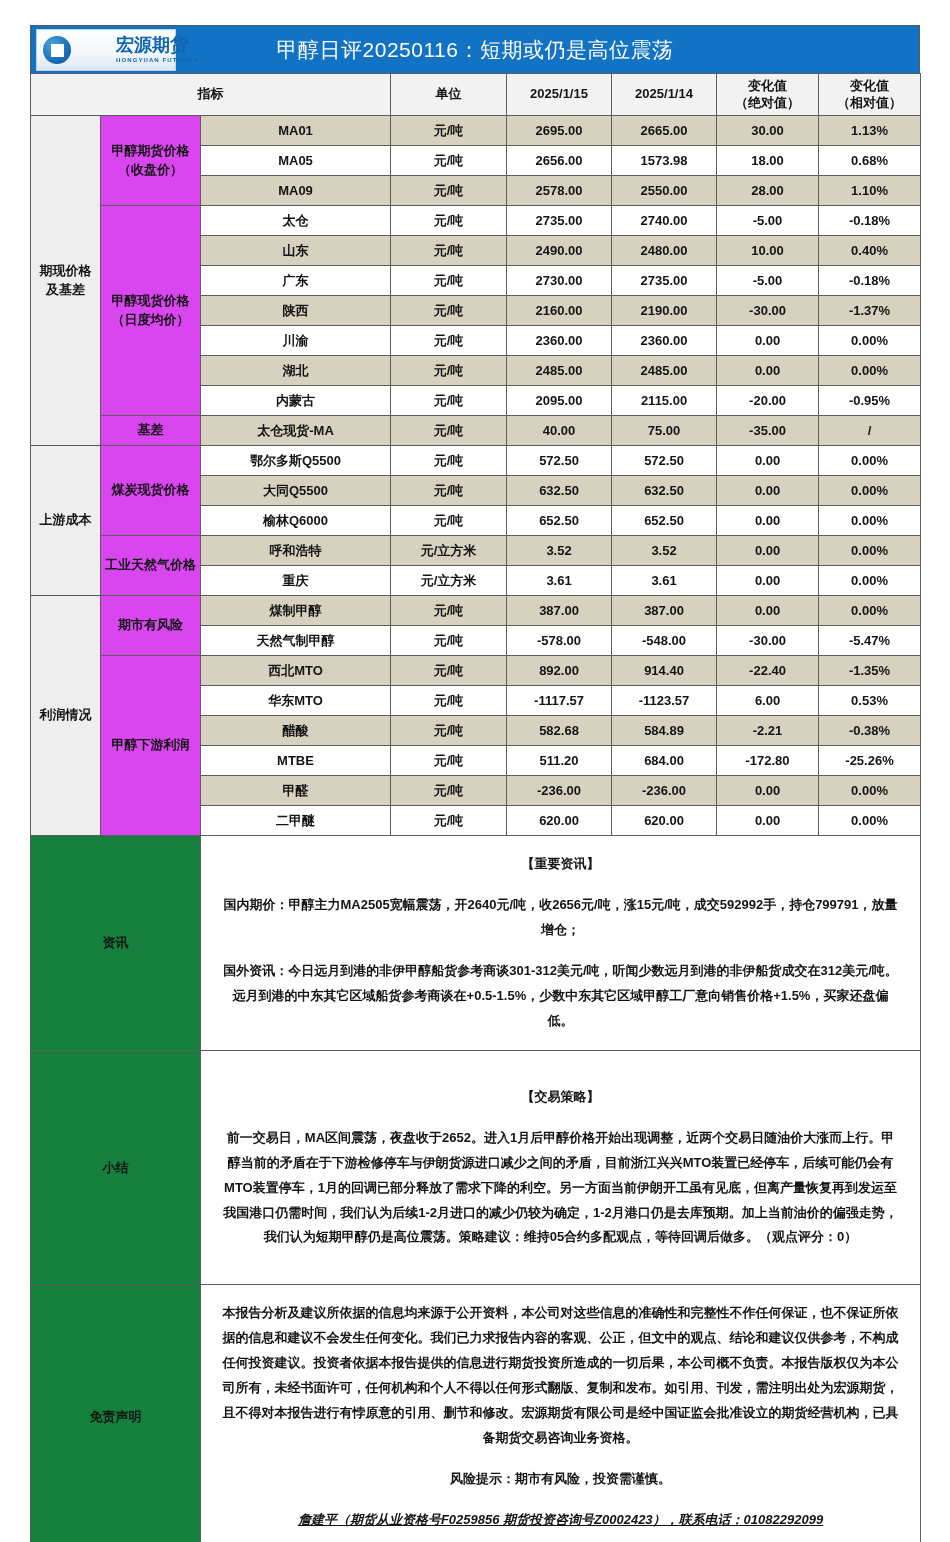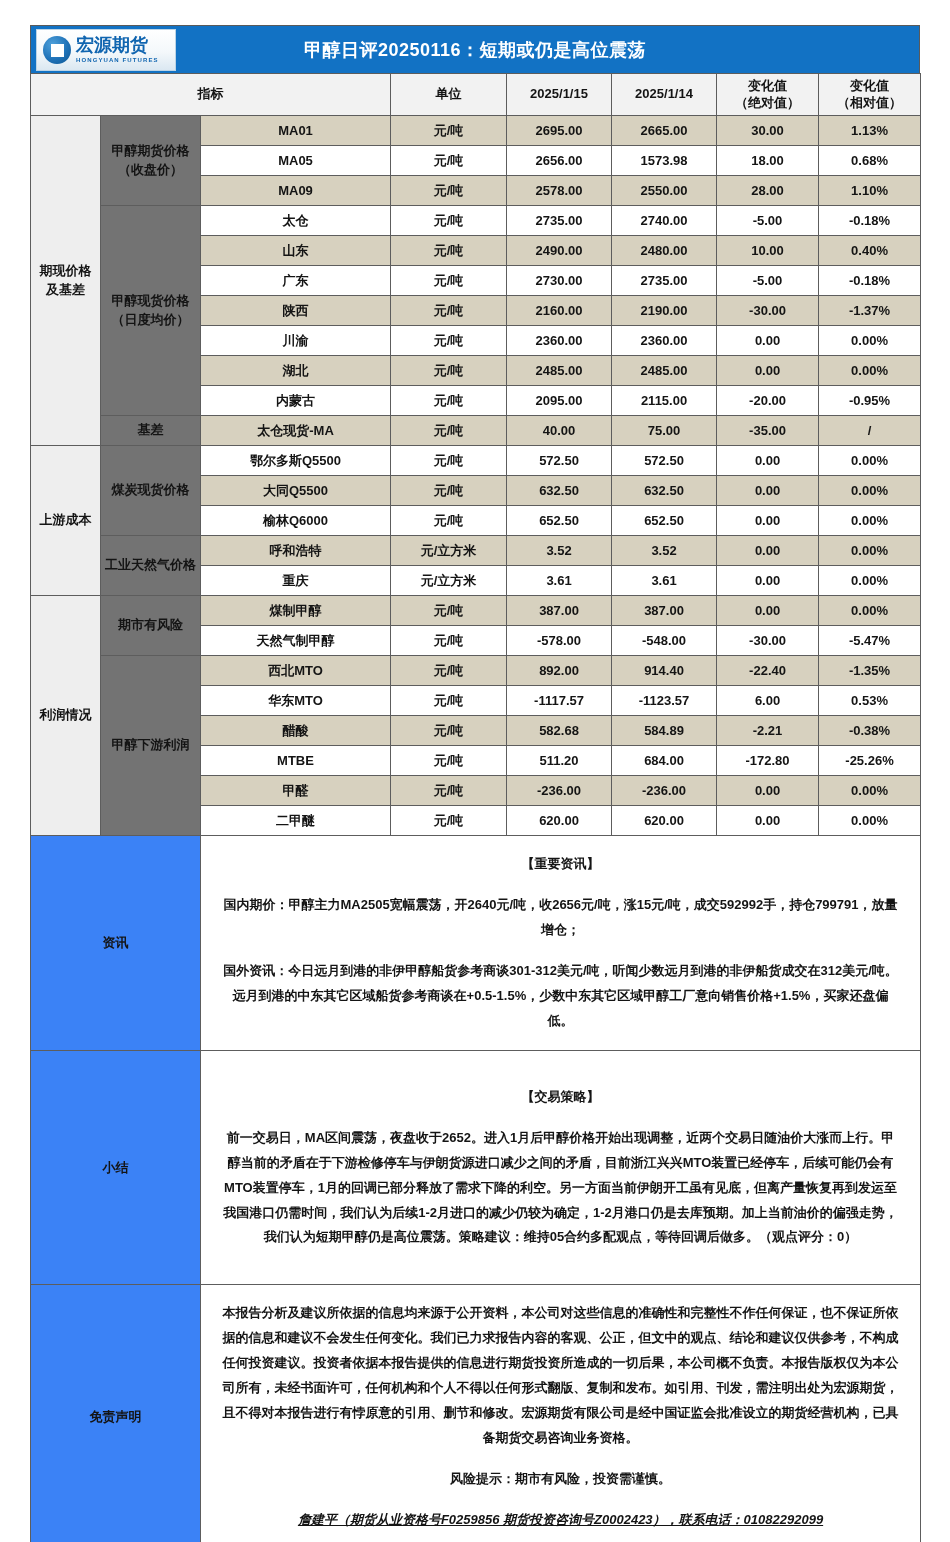--- a/index.html
+++ b/index.html
@@ -29,20 +29,21 @@
     position: relative;
   }
   .logo-box {
     width: 140px; height: 42px;
     margin-left: 5px;
     background: linear-gradient(180deg,#ffffff 0%,#f4f8fb 55%,#dbe8f2 100%);
     display: flex; align-items: center;
     padding-left: 6px;
     border: 1px solid #bcd4e6;
     flex: none;
+    gap: 40px;
   }
   .logo-mark {
     width: 28px; height: 28px; border-radius: 50%;
     background: radial-gradient(circle at 34% 30%, #4ea0da 0%, #1f72b8 55%, #0d5691 100%);
     position: relative; flex: none;
   }
   .logo-mark::after {
     content: ""; position: absolute;
     left: 8px; top: 8px; width: 13px; height: 13px;
     background: #ffffff;
@@ -52,21 +53,21 @@
     font-size: 18px; font-weight: bold; color: #1065b0;
     letter-spacing: 0px; white-space: nowrap;
   }
   .logo-en {
     font-size: 6px; font-weight: bold; color: #1065b0;
     letter-spacing: 1.1px; margin-top: 3px; white-space: nowrap;
   }
   .banner-title {
     position: absolute; left: 0; right: 0;
     text-align: center;
-    font-size: 18px; font-weight: bold; color: #ffffff;
+    font-size: 21px; font-weight: normal; color: #ffffff;
     letter-spacing: .5px;
     pointer-events: none;
   }
 
   
   table.report {
     width: 890px;
     border-collapse: collapse;
     table-layout: fixed;
   }
@@ -94,21 +95,21 @@
     height: 42px;
     font-size: 13.5px;
     line-height: 1.25;
   }
   .grp-cell {
     background: #eeeeee;
     font-size: 13.5px;
     line-height: 1.45;
   }
   .sub-cell {
-    background: #737373;
+    background: #d946ef;
     font-size: 13px;
     line-height: 1.45;
   }
   tbody tr { height: 30px; }
   td.item { }
   td.val  { font-weight: bold; }
   tr.shade td.item, tr.shade td.unit, tr.shade td.val { background: #d7d1bf; }
   tr.plain td.item, tr.plain td.unit, tr.plain td.val { background: #ffffff; }
 
   .up   { color: #ee3b4c; margin-top: 8px; }
@@ -121,21 +122,21 @@
     font-weight: bold;
     font-size: 12.6px;
     line-height: 1.92;
     padding: 8px 9px 8px 9px;
     background: #ffffff;
     vertical-align: middle;
   }
   td.textblock p { margin: 16px; }
   td.textblock .pad-top { display:block; height: 18px; }
   td.label-cell {
-    background: #3b82f6;
+    background: #15803d;
     font-size: 13.5px;
   }
   .u { text-decoration: underline; font-style: italic; }
 </style>
 </head>
 <body>
 
 <div class="page">
 
   <div class="banner">

